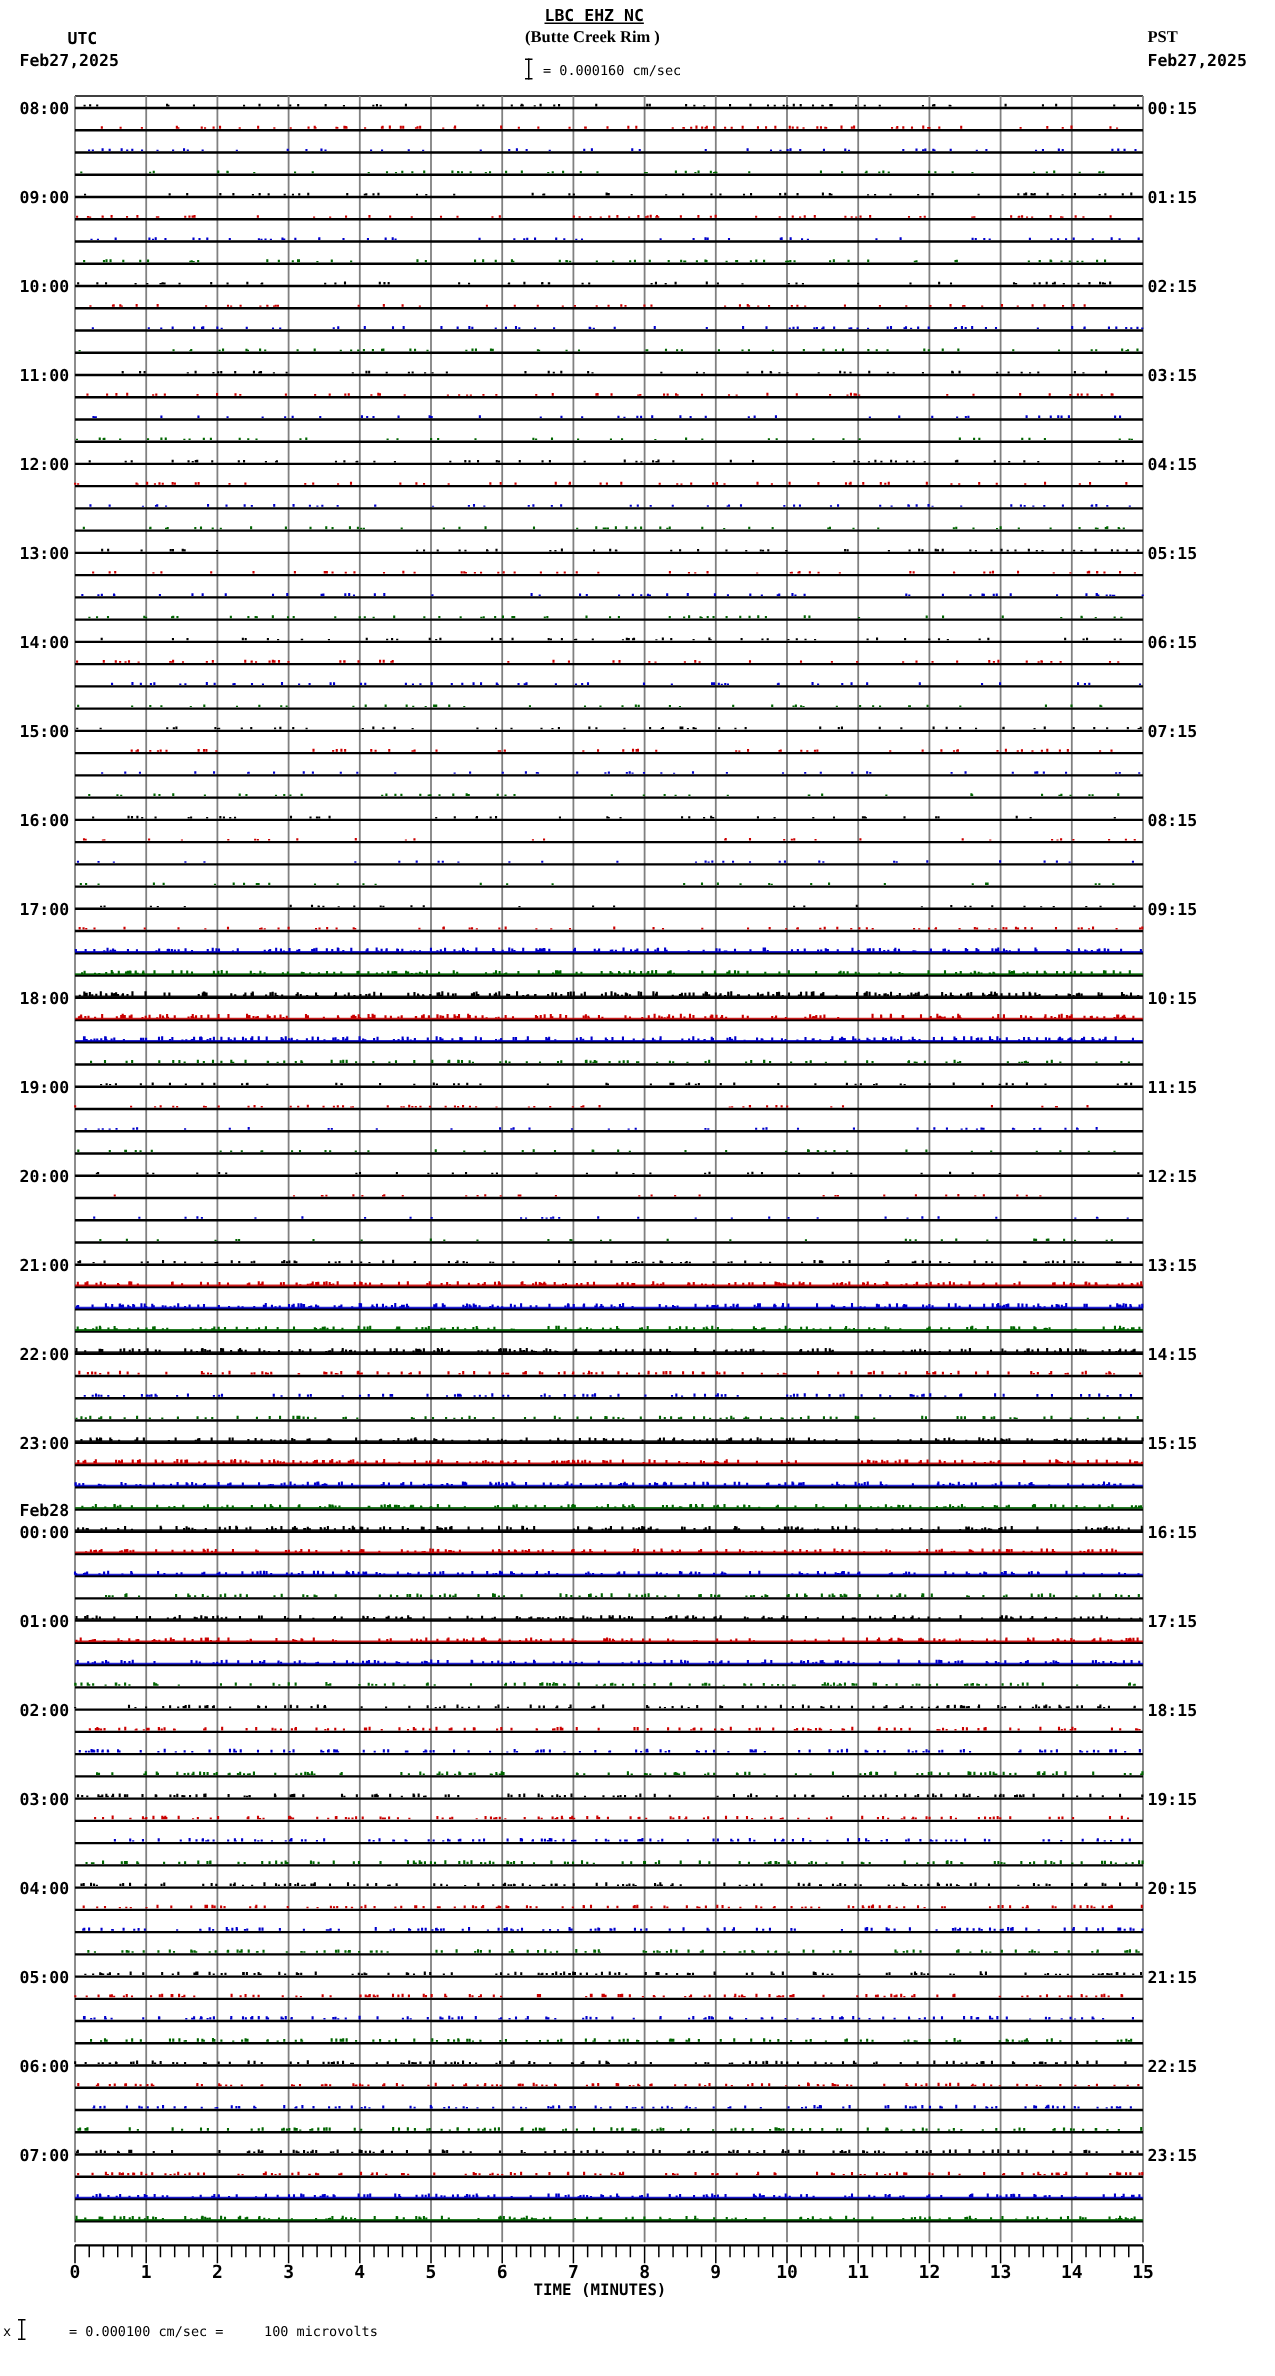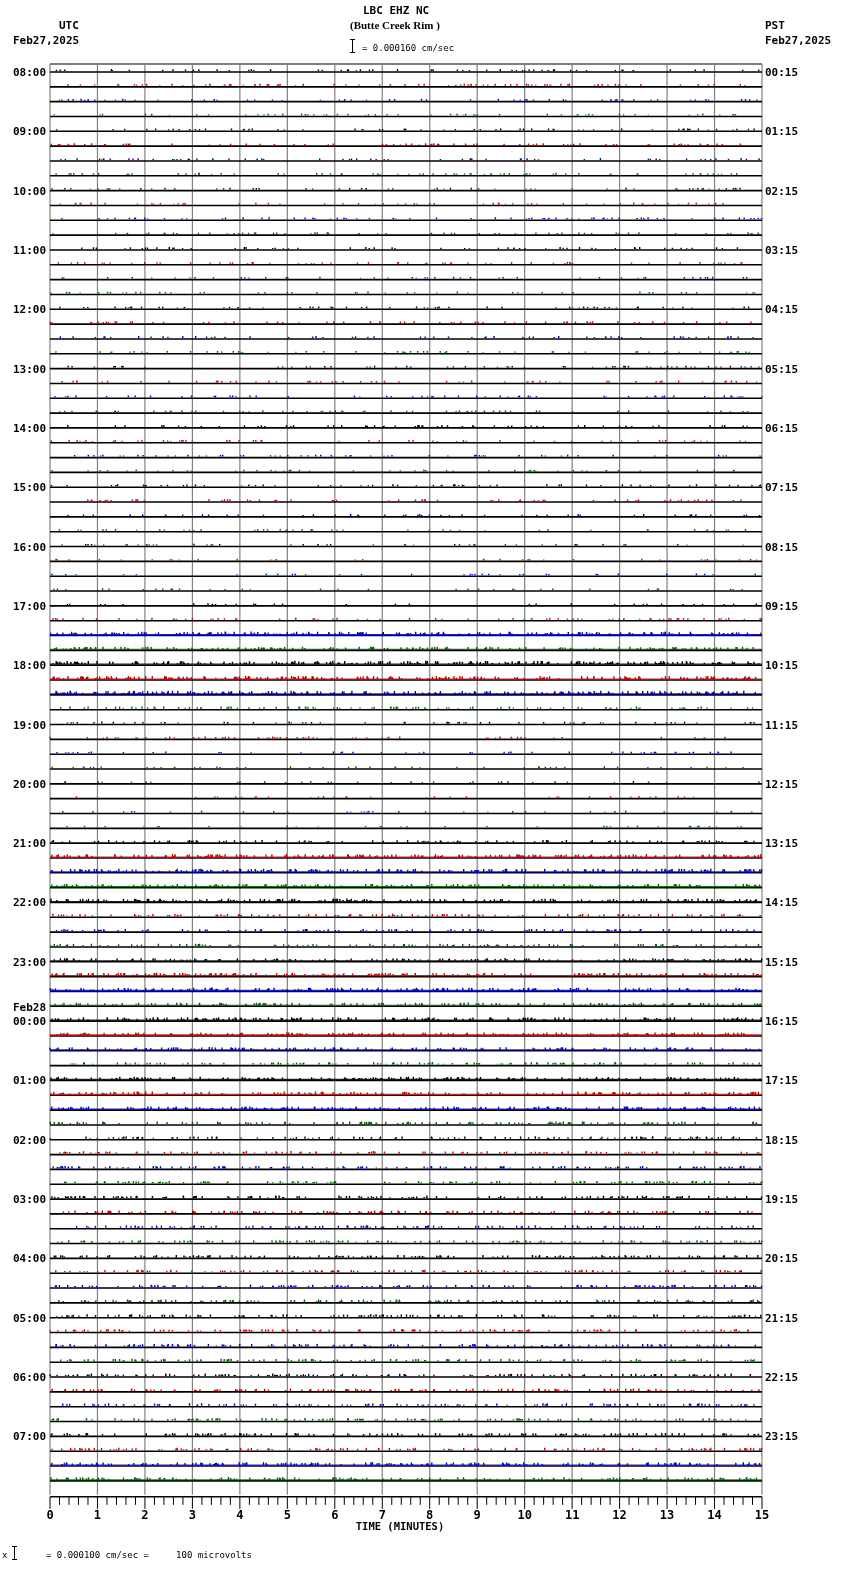--- a/index.html
+++ b/index.html
@@ -7,28 +7,28 @@
   .txt{position:absolute;font-size:11px;font-weight:bold;line-height:13px;white-space:pre;}
   .small{position:absolute;font-size:9px;line-height:11px;white-space:pre;}
   #plot{position:absolute;left:0;top:0;}
   .scalebar{position:absolute;width:5px;border-left:1px solid #000;}
   .scalebar::before,.scalebar::after{content:"";position:absolute;left:-3px;width:5px;border-top:1px solid #000;}
   .scalebar::before{top:0;} .scalebar::after{bottom:0;}
 </style>
 </head>
 <body>
 
-<div class="txt" style="left:363px;top:4px;">LBC EHZ NC</div>
+<div class="txt" style="left:363px;top:4px;text-decoration:underline;">LBC EHZ NC</div>
 <div class="txt" style="left:350px;top:19px;font-family:Liberation Serif, serif;">(Butte Creek Rim )</div>
 <div class="scalebar" style="left:352px;top:39px;height:14px;"></div>
 <div class="small" style="left:362px;top:43px;">= 0.000160 cm/sec</div>
 
-<div class="txt" style="left:27px;top:19px;padding-left:32px;">UTC</div>
+<div class="txt" style="left:13px;top:19px;padding-left:32px;">UTC</div>
 <div class="txt" style="left:13px;top:34px;">Feb27,2025</div>
-<div class="txt" style="left:765px;top:19px;">PST</div>
+<div class="txt" style="left:765px;top:19px;font-family:Liberation Serif, serif;">PST</div>
 <div class="txt" style="left:765px;top:34px;">Feb27,2025</div>
 
 <svg id="plot" width="850" height="1584" xmlns="http://www.w3.org/2000/svg">
   <g id="grid">
       <line x1="50" y1="64" x2="762" y2="64" stroke="#000" stroke-width="1"></line>
       <line x1="50" y1="64" x2="50" y2="1494.85" stroke="#808080" stroke-width="1.2"></line>
       <line x1="97.46666666666667" y1="64" x2="97.46666666666667" y2="1494.85" stroke="#808080" stroke-width="1.2"></line>
       <line x1="144.93333333333334" y1="64" x2="144.93333333333334" y2="1494.85" stroke="#808080" stroke-width="1.2"></line>
       <line x1="192.4" y1="64" x2="192.4" y2="1494.85" stroke="#808080" stroke-width="1.2"></line>
       <line x1="239.86666666666667" y1="64" x2="239.86666666666667" y2="1494.85" stroke="#808080" stroke-width="1.2"></line>

